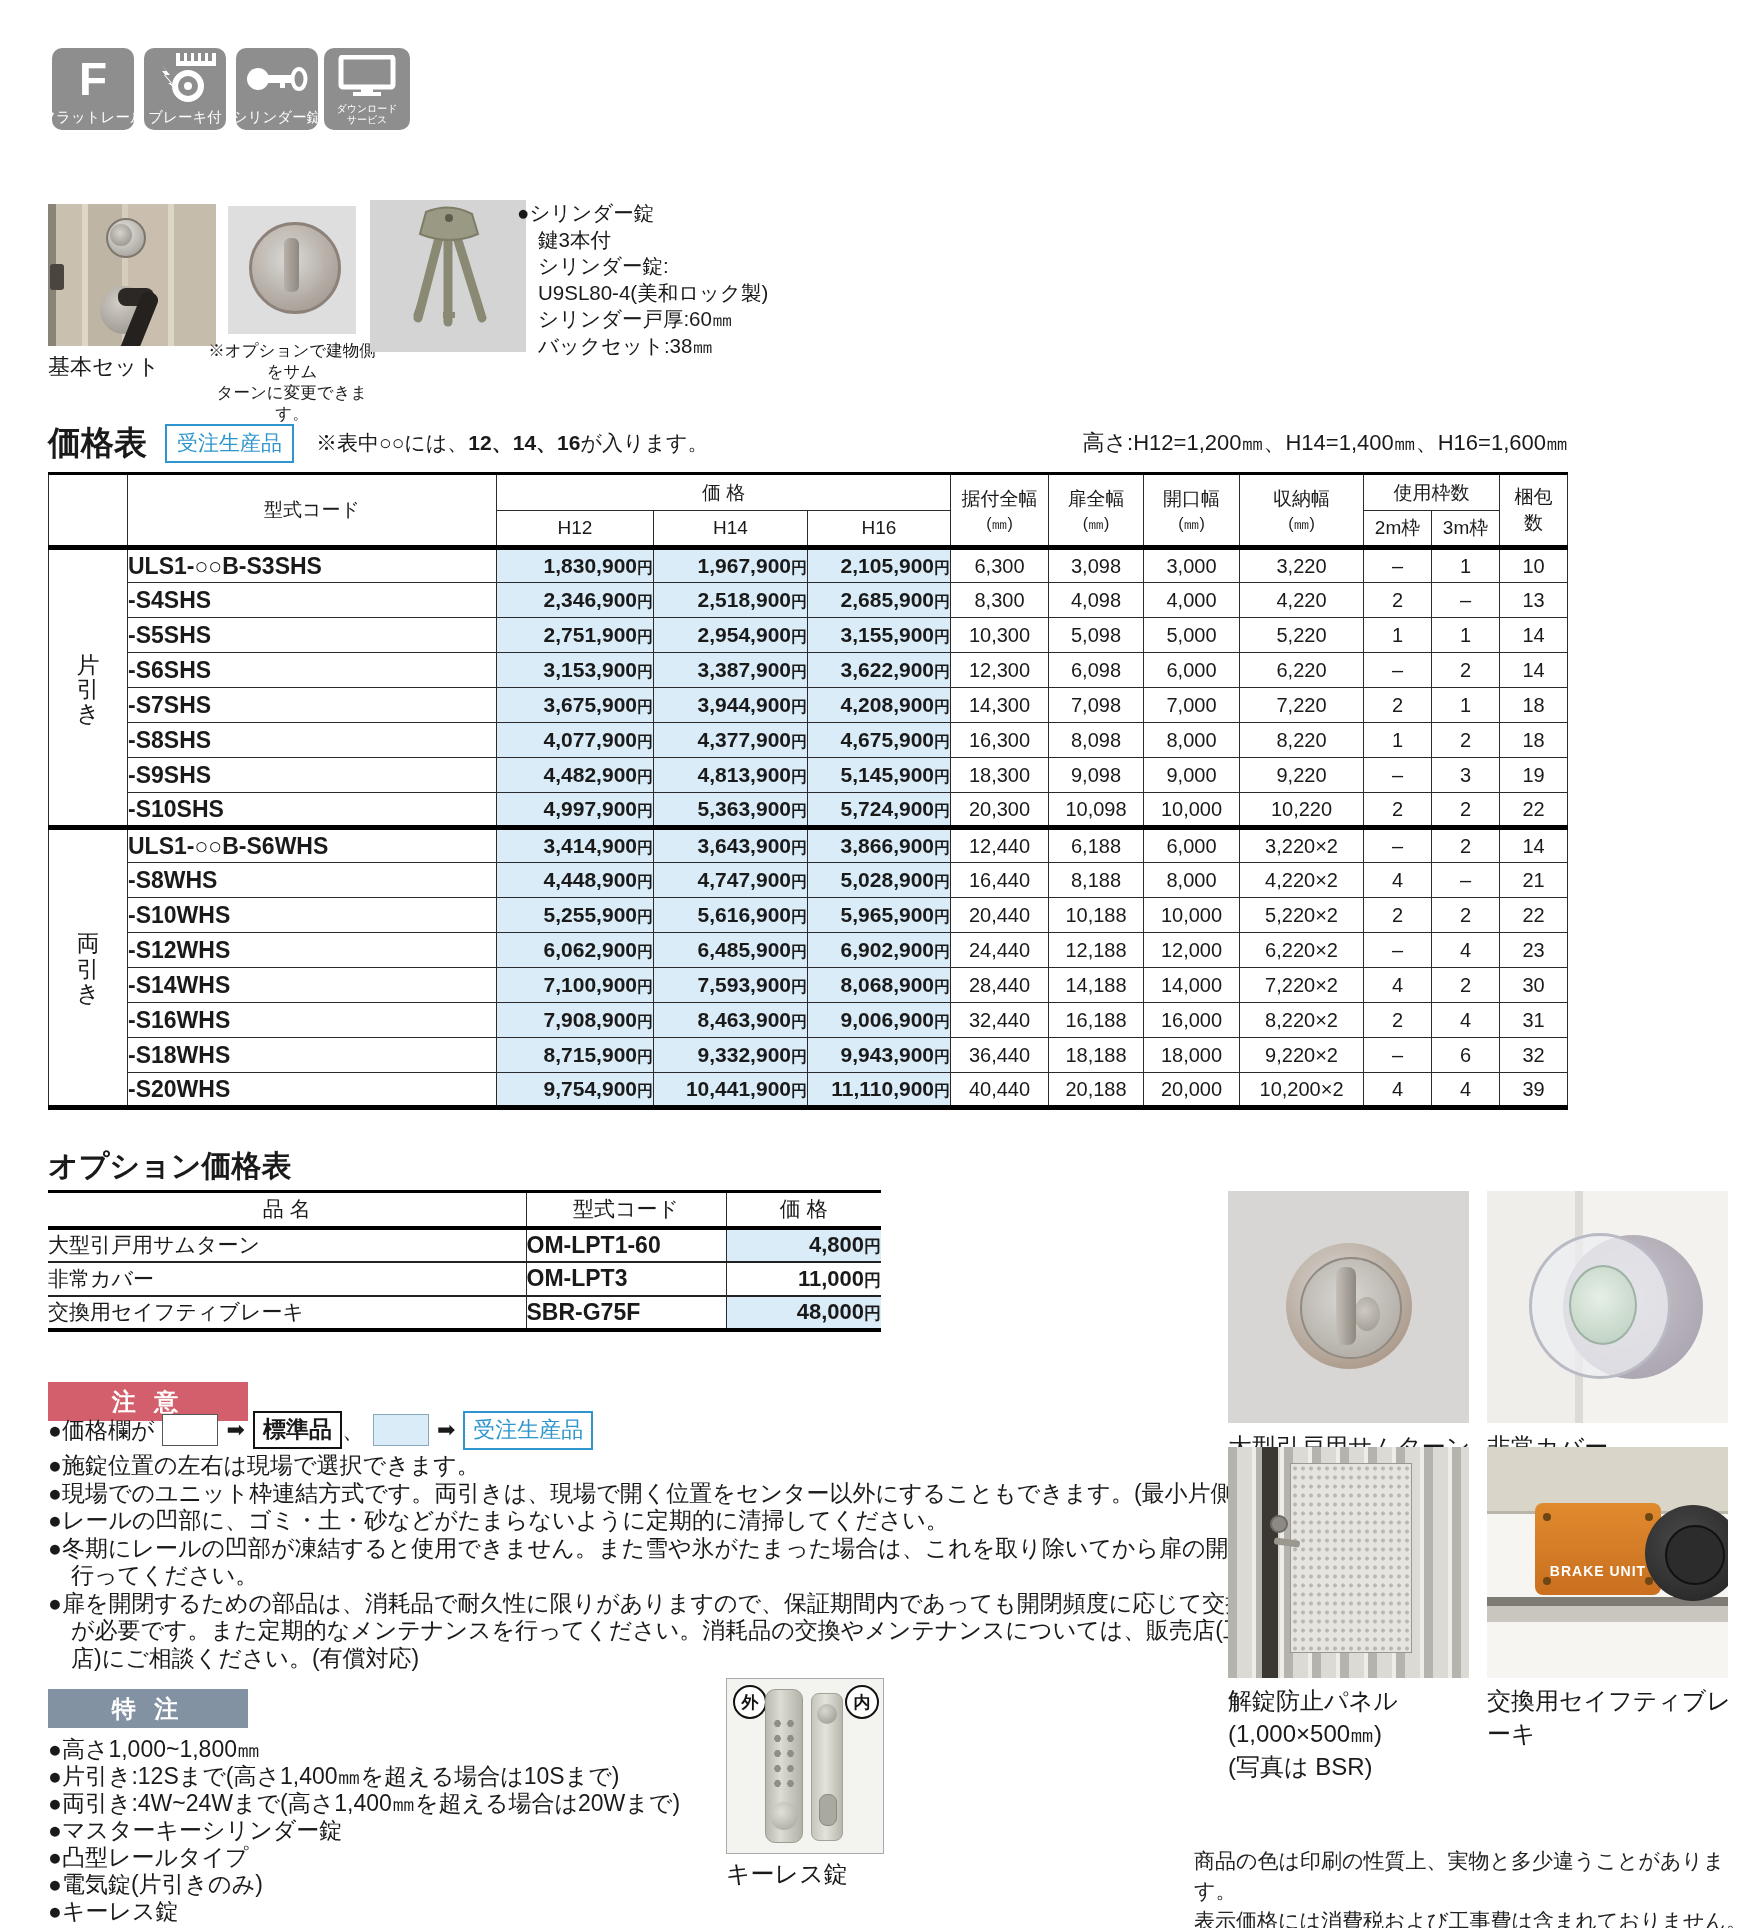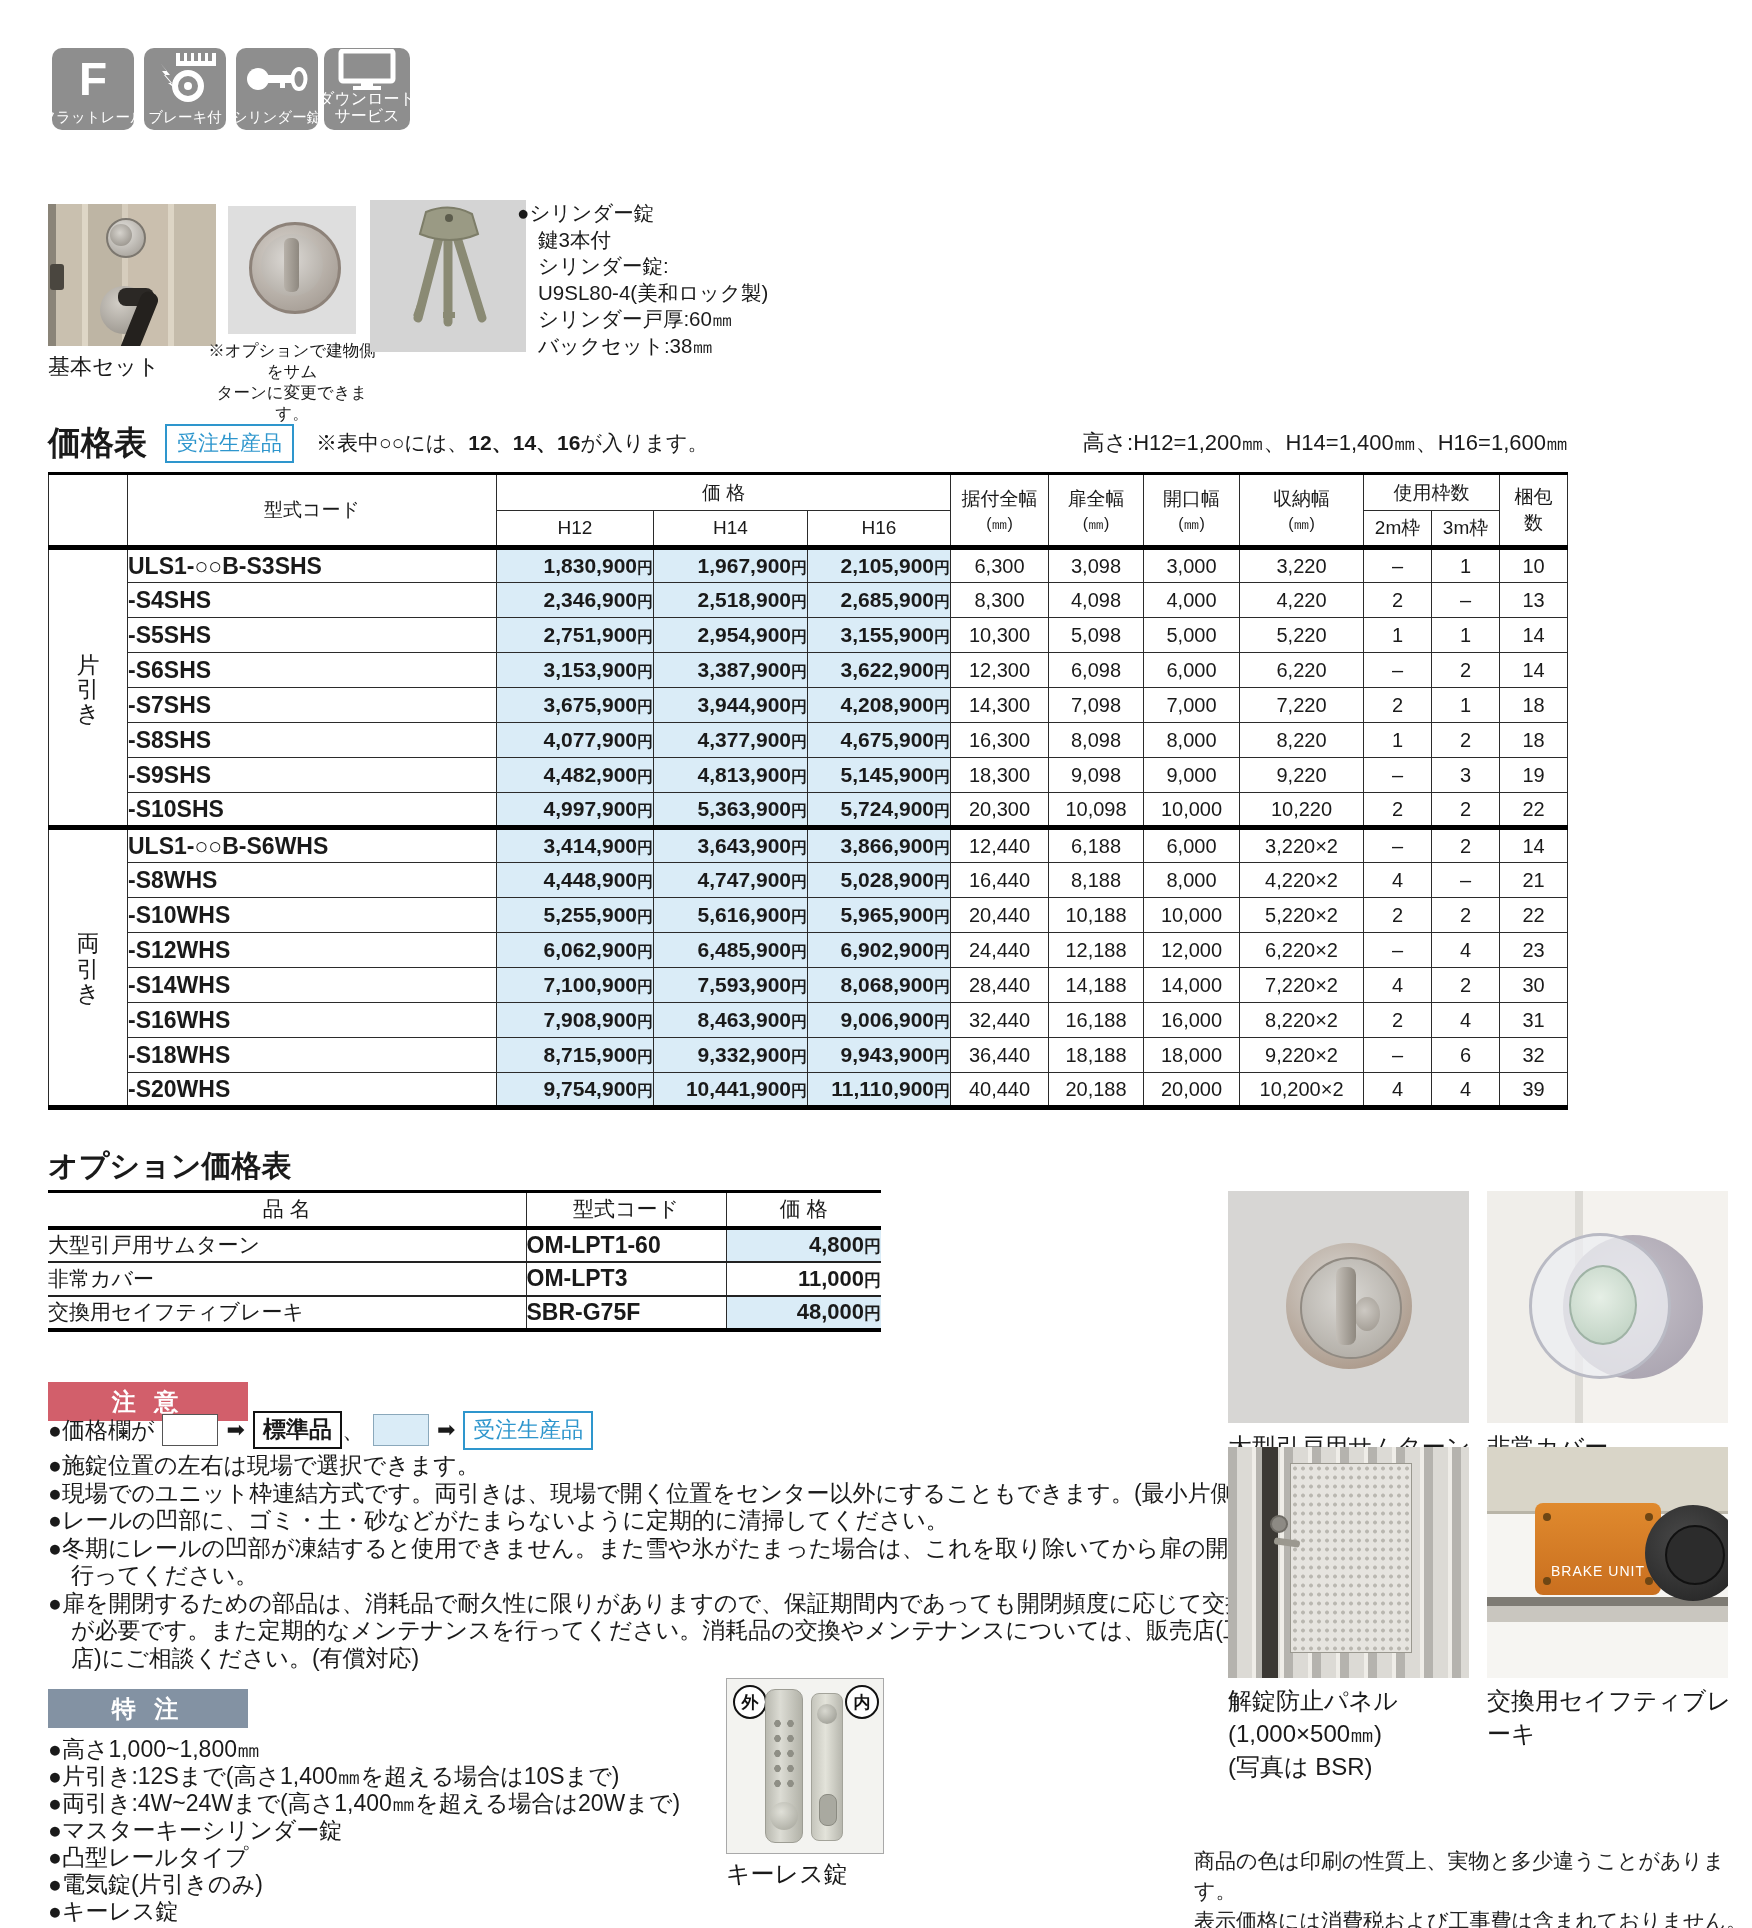--- a/index.html
+++ b/index.html
@@ -6,21 +6,21 @@
   #canvas{position:relative;width:1752px;height:1928px;background:#fff;overflow:hidden;
           font-family:"Liberation Sans",sans-serif;color:#1a1a1a;}
   .abs{position:absolute;}
 
   
   .icon-box{position:absolute;top:48px;width:82px;height:82px;background:#8e8e8e;border-radius:10px;
             display:flex;flex-direction:column;align-items:center;justify-content:flex-end;overflow:hidden;}
   .icon-glyph{flex:1;display:flex;align-items:center;justify-content:center;width:100%;}
   .glyph-f{color:#fff;font-size:46px;font-weight:bold;line-height:1;}
   .icon-label{color:#fff;font-size:14.5px;line-height:1.05;text-align:center;padding-bottom:5px;white-space:nowrap;}
-  .icon-label.two{font-size:16px;}
+  .icon-label.two{font-size:10px;}
 
   
   .std-title-box{left:48px;top:157px;width:700px;height:38px;border:2px solid #3c3c3c;
                  display:flex;align-items:center;justify-content:center;}
   .std-title-box span{font-size:25px;font-weight:bold;letter-spacing:5px;}
   .photo{position:absolute;overflow:hidden;}
   .photo-basic{left:48px;top:204px;width:168px;height:142px;
      background:linear-gradient(90deg,#8a8478 0 8px,#c9c0af 8px 34px,#ded6c6 34px 40px,#beb5a4 40px 74px,#d6cdbd 74px 80px,#cabfae 80px 120px,#ddd5c5 120px 126px,#c5bcab 126px 100%);}
   .pb-cyl{position:absolute;left:58px;top:14px;width:36px;height:36px;border-radius:50%;
      background:radial-gradient(circle at 40% 35%,#e8e6e2,#9a958d);border:2px solid #7c776f;}
@@ -149,21 +149,21 @@
   .rp3-panel{position:absolute;left:62px;top:16px;width:120px;height:188px;background:#e6e4df;border:1px solid #9a988f;
      background-image:radial-gradient(#b9b7b0 1.6px,transparent 2px);background-size:8px 9px;}
   .rp3-lock{position:absolute;left:42px;top:68px;width:14px;height:14px;border-radius:50%;background:#8d8a84;border:2px solid #6f6c66;}
   .rp3-key{position:absolute;left:46px;top:92px;width:26px;height:7px;background:#9b988f;border-radius:3px;transform:rotate(8deg);}
   #rp4{left:1487px;top:1447px;width:241px;height:231px;background:#f6f5f2;}
   .rp4-top{position:absolute;left:0;top:0;width:241px;height:64px;background:#d9d5c8;border-bottom:3px solid #b9b5a8;}
   .rp4-rail{position:absolute;left:0;top:150px;width:241px;height:9px;background:#7e7b74;}
   .rp4-rail2{position:absolute;left:0;top:159px;width:241px;height:16px;background:#c9c6bf;}
   .rp4-unit{position:absolute;left:48px;top:56px;width:126px;height:92px;border-radius:8px;
      background:linear-gradient(180deg,#e08a2e,#c96f1f);display:flex;align-items:flex-end;justify-content:center;}
-  .rp4-unit span{color:#fff;font-size:14px;font-weight:normal;letter-spacing:1px;padding-bottom:16px;}
+  .rp4-unit span{color:#fff;font-size:14px;font-weight:bold;letter-spacing:1px;padding-bottom:16px;}
   .rp4-unit i{position:absolute;width:8px;height:8px;border-radius:50%;background:#6e4614;}
   .rp4-disc{position:absolute;left:158px;top:58px;width:96px;height:96px;border-radius:50%;
      background:radial-gradient(circle at 42% 38%,#4a4a4a,#1f1f1f);}
   .rp4-disc2{position:absolute;left:178px;top:78px;width:56px;height:56px;border-radius:50%;border:2px solid #111;background:#2c2c2c;}
   .footer-notes{left:1194px;top:1846px;font-size:21px;line-height:30px;color:#222;}
 </style>
 </head>
 <body>
 
 <div id="canvas">

